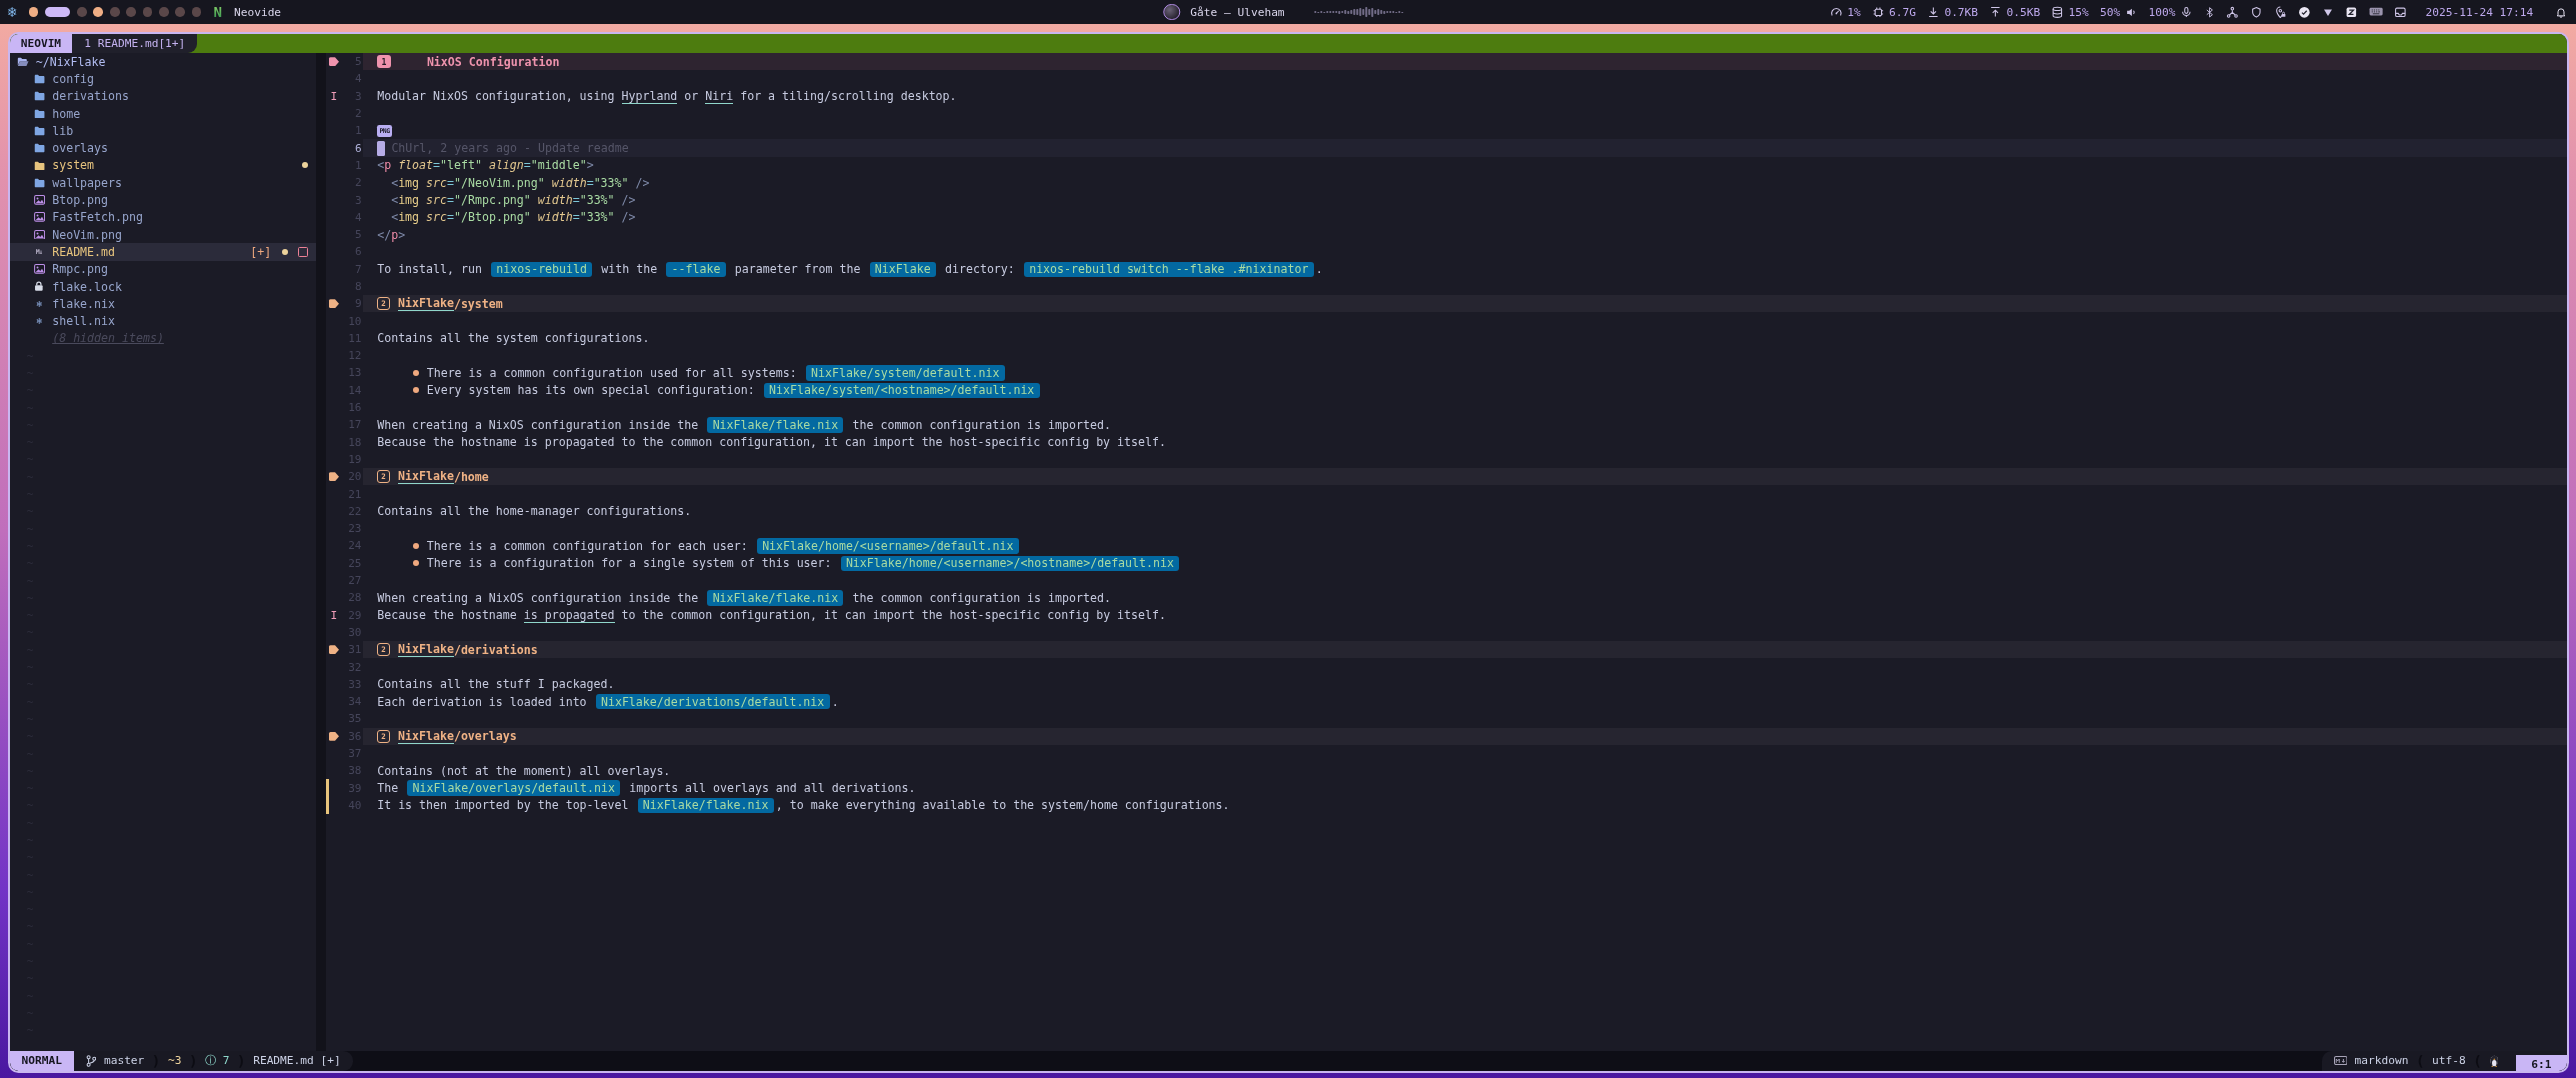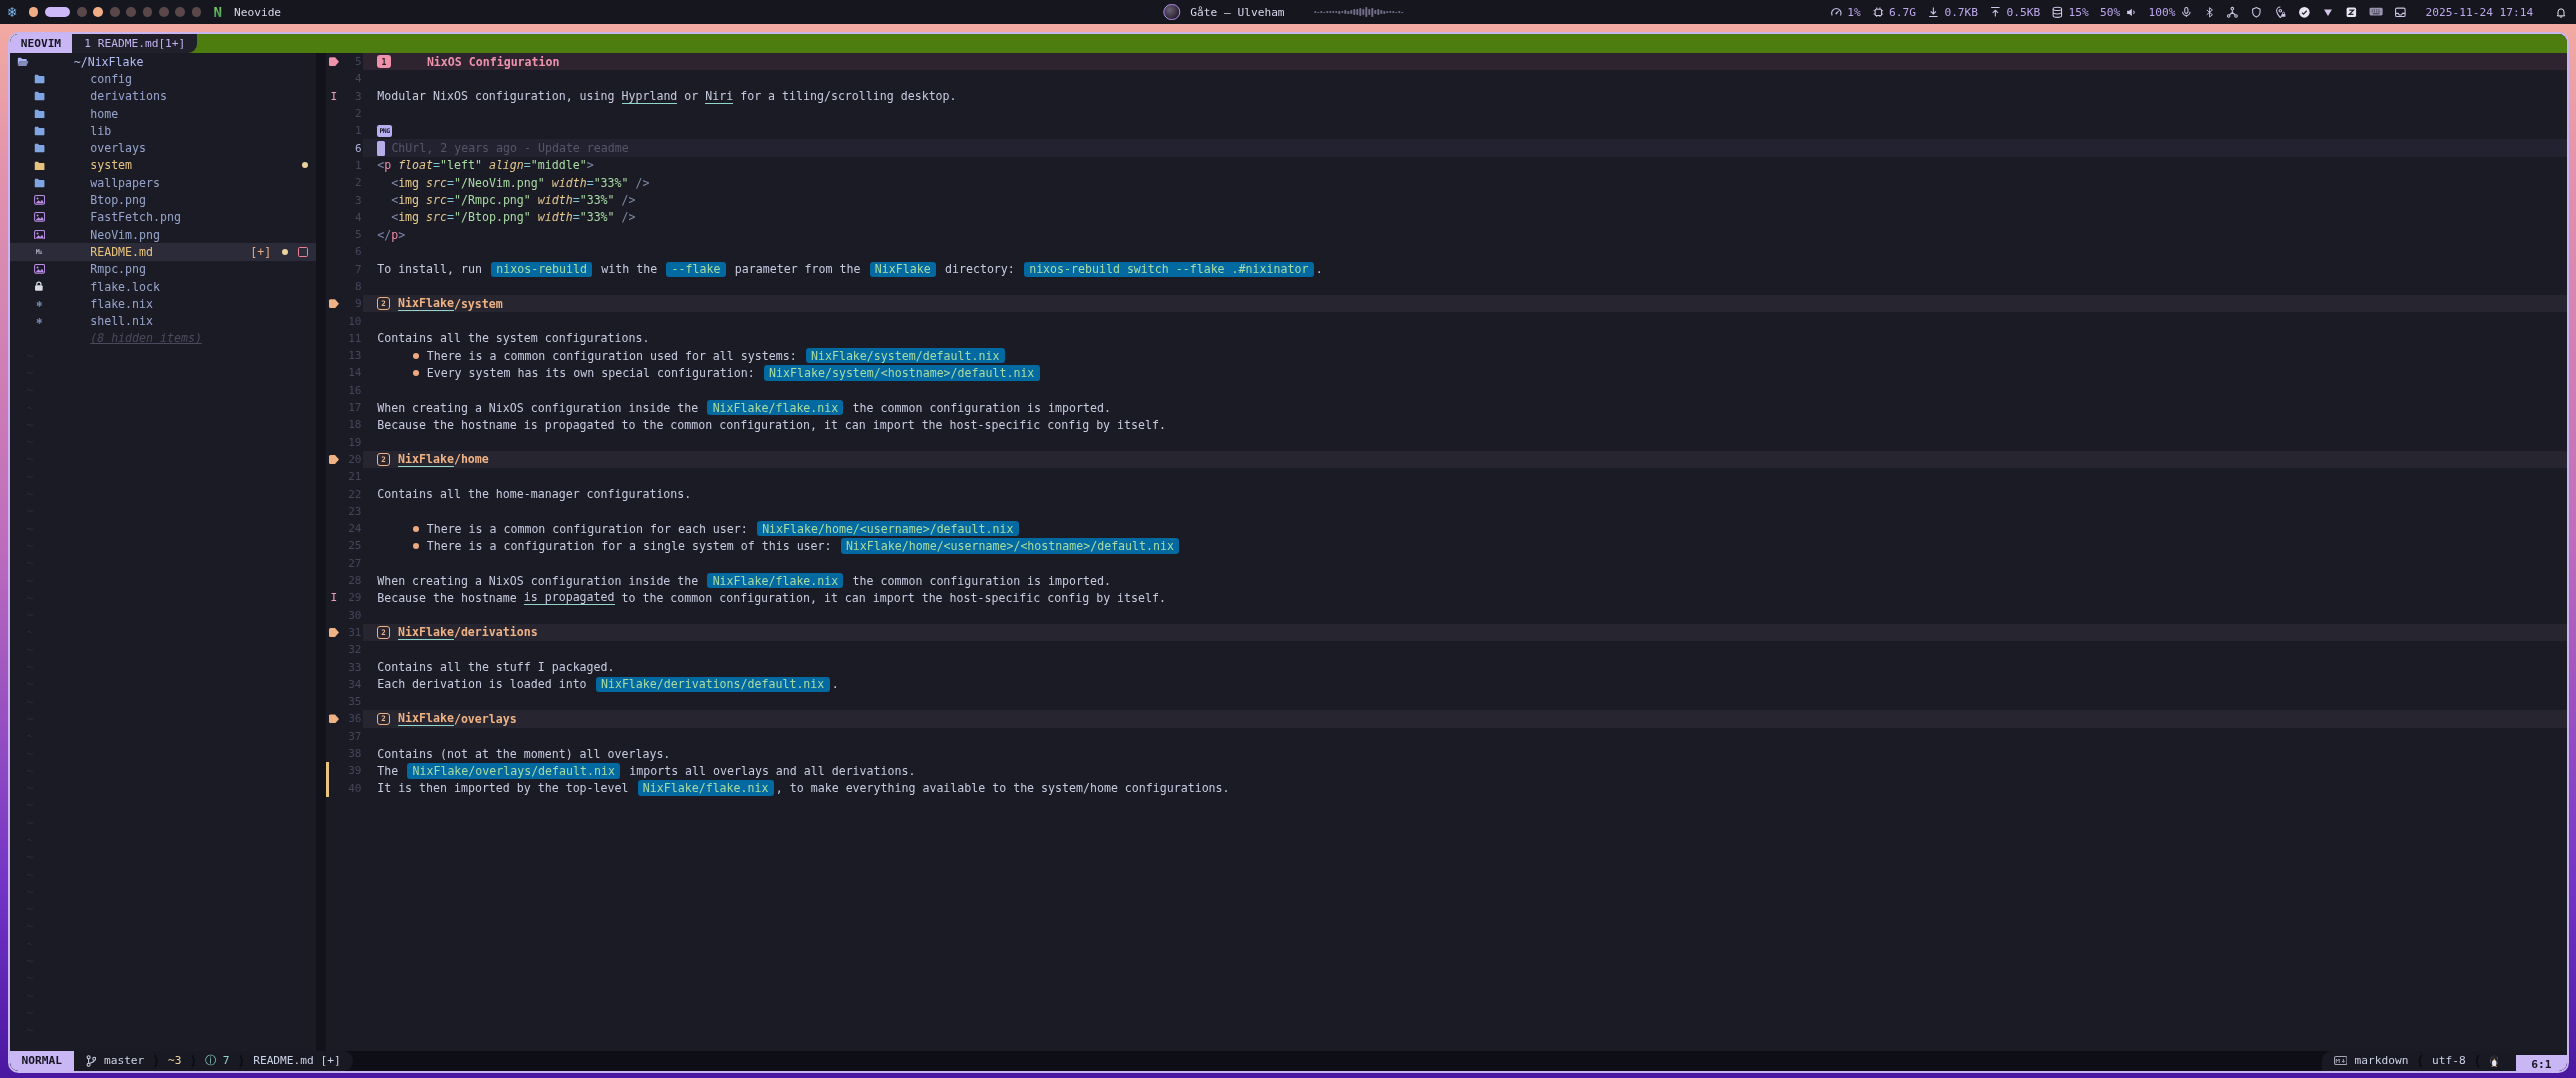--- a/index.html
+++ b/index.html
@@ -39,21 +39,21 @@
 
   
   .tabline { position:absolute; left:0; top:0; right:0; height:19.5px; background:#4d7c0f; display:flex; }
   .modechip { background:#c9b6f5; color:#15151f; font-weight:bold; font-size:11.2px;
     display:flex; align-items:center; padding:0 11.2px; border-radius:7.5px 0 0 0; }
   .tab { background:#20202b; color:#c3b1ef; font-size:11.2px; display:flex; align-items:center;
     padding:0 12px; border-radius:0 0 9px 0; }
 
   
   .tree { position:absolute; left:0; top:19.5px; width:306px; bottom:19.5px; font-size:11.6px; }
-  .trow { position:relative; height:17.3px; display:flex; align-items:center; color:#97a5cc;gap:38px; }
+  .trow { position:relative; height:17.3px; display:flex; align-items:center; color:#97a5cc; }
   .trow.sel { background:#2b2b3a; }
   .t-ind0 { padding-left:6px; } .t-ind1 { padding-left:22.5px; }
   .ticon { width:14.2px; display:inline-flex; justify-content:center; margin-right:6px; flex:none; }
   .tname.c-root { color:#b2bdf2; } .tname.c-mod { color:#e7c47e; }
   .tname.c-hidden { color:#4a4a5c; font-style:italic;text-decoration:underline; }
   .tright { position:absolute; right:0; top:0; height:100%; display:flex; align-items:center; gap:10.5px; padding-right:7.5px; }
   .ind-plus { color:#efa97f; }
   .ind-dot { width:6px; height:6px; border-radius:50%; background:#ecd29b; }
   .ind-square { width:9.7px; height:9.7px; border:1.5px solid #ed8196; border-radius:1.5px; }
   .tilde { height:17.3px; display:flex; align-items:center; color:#2c2c3a; padding-left:17px; }
@@ -598,20 +598,25 @@
           <span class="enum">10</span>
           <span class="eline"></span>
         </div>
         <div class="erow">
           <span class="esign"></span>
           <span class="enum">11</span>
           <span class="eline"><span class="s-tx">Contains all the system configurations.</span></span>
         </div>
         <div class="erow">
           <span class="esign"></span>
+          <span class="enum">12</span>
+          <span class="eline"></span>
+        </div>
+        <div class="erow">
+          <span class="esign"></span>
           <span class="enum">13</span>
           <span class="eline"><span class="s-bullet"></span><span class="s-tx">There is a common configuration used for all systems: </span><span class="s-cod">NixFlake/system/default.nix</span></span>
         </div>
         <div class="erow">
           <span class="esign"></span>
           <span class="enum">14</span>
           <span class="eline"><span class="s-bullet"></span><span class="s-tx">Every system has its own special configuration: </span><span class="s-cod">NixFlake/system/&lt;hostname&gt;/default.nix</span></span>
         </div>
         <div class="erow">
           <span class="esign"></span>

